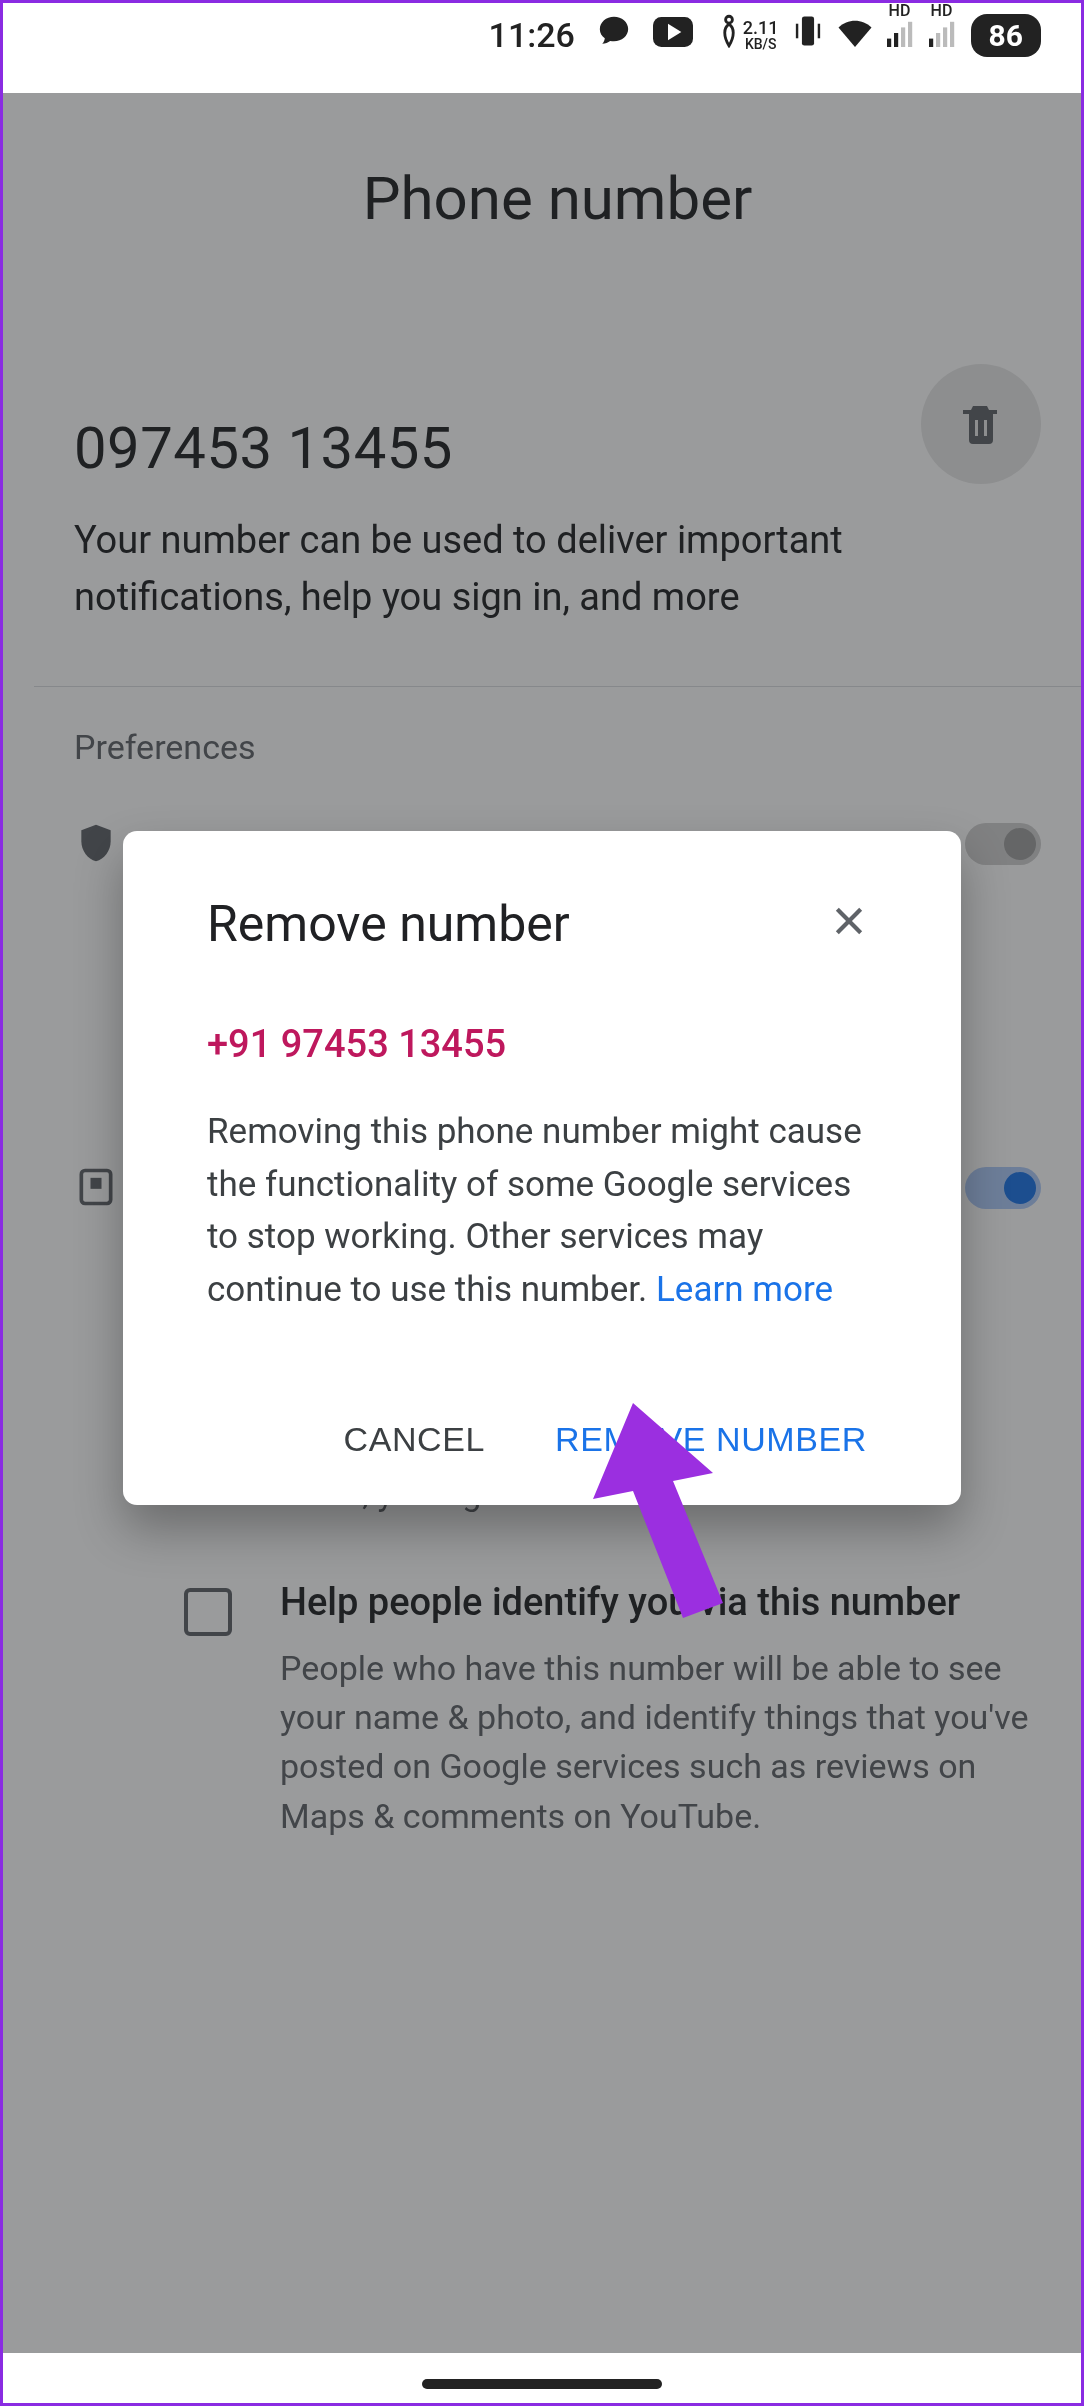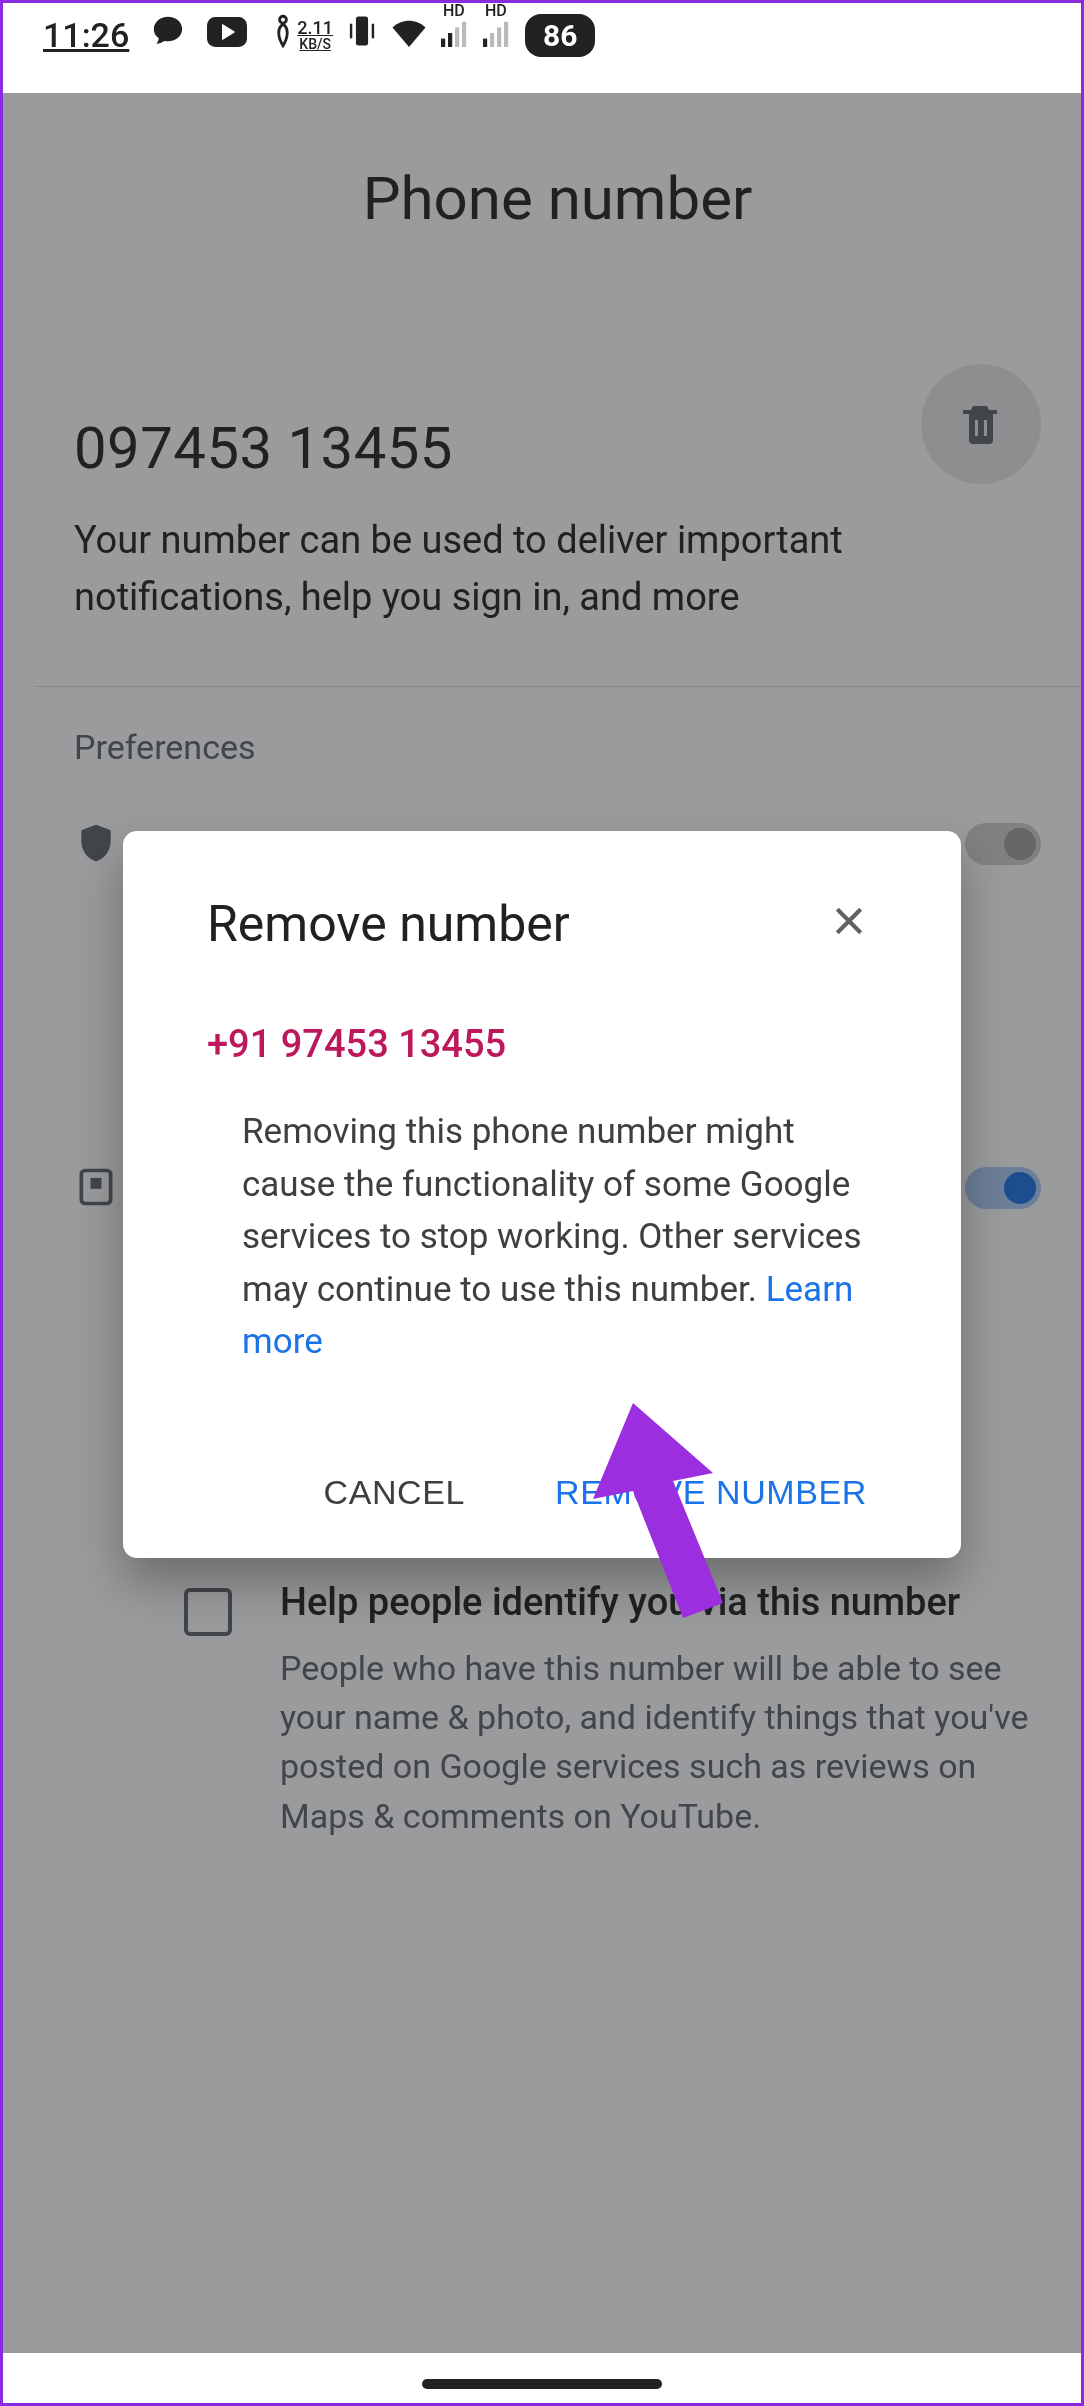--- a/index.html
+++ b/index.html
@@ -1,20 +1,20 @@
 <!DOCTYPE html>
 <html><head>
 <meta charset="utf-8">
 <style>
   * { box-sizing: border-box; margin: 0; padding: 0; }
   html, body { width: 1084px; height: 2406px; font-family: Roboto, "Helvetica Neue", Arial, sans-serif; }
   body { border: 3px solid #8a2be2; position: relative; overflow: hidden; background: #fff; }
 
   
-  .status-bar { height: 64px; background: #fff; display: flex; align-items: center; justify-content: flex-start; padding: 0 40px; font-size: 34px; font-weight: 500; color: #222; text-decoration: underline; }
+  .status-bar { height: 64px; background: #fff; display: flex; align-items: center; justify-content: flex-end; padding: 0 40px; font-size: 34px; font-weight: 500; color: #222; }
   .status-left { display: flex; align-items: center; gap: 22px; }
   .status-right { display: flex; align-items: center; gap: 14px; }
   .status-small { font-size: 18px; line-height: 1; text-align: center; }
   .battery-pill { background: #222; color: #fff; border-radius: 16px; padding: 4px 18px; font-size: 30px; font-weight: 700; }
   .ic { display: inline-block; }
 
   
   .dimmable { position: absolute; top: 90px; left: 0; right: 0; bottom: 0; background: #fff; padding-left: 31px; }
 
   .page-title { font-size: 60px; font-weight: 400; text-align: center; color: #202124; padding: 70px 0 110px; }
@@ -46,23 +46,23 @@
 
   
   .scrim { position: absolute; top: 90px; left: 0; right: 0; bottom: 0; background: rgba(32,33,36,0.45); }
 
   
   .modal { position: absolute; left: 120px; right: 120px; top: 828px; background: #fff; border-radius: 14px; box-shadow: 0 24px 48px rgba(0,0,0,0.3); padding: 54px 84px 26px; }
   .modal-header { display: flex; justify-content: space-between; align-items: center; }
   .modal-title { font-size: 50px; font-weight: 400; color: #202124; }
   .close-x { font-size: 52px; color: #5f6368; cursor: pointer; padding: 8px; }
   .modal-number { font-size: 38px; font-weight: 500; color: #be185d; margin-top: 60px; }
-  .modal-desc { font-size: 35px; color: #3c4043; line-height: 1.5; margin-top: 40px; margin-left: 35px; }
+  .modal-desc { font-size: 35px; color: #3c4043; line-height: 1.5; margin-top: 40px; }
   .modal-desc a { color: #1a73e8; text-decoration: none; }
-  .modal-actions { display: flex; justify-content: flex-end; gap: 70px; margin-top: 84px; }
+  .modal-actions { display: flex; justify-content: flex-end; gap: 50px; margin-top: 84px; }
   .modal-actions button { border: none; background: none; font-size: 34px; font-weight: 500; letter-spacing: 0.6px; cursor: pointer; padding: 20px 10px; }
   .btn-cancel { color: #3c4043; }
   .btn-remove { color: #1a73e8; }
 
   
   .arrow { position: absolute; pointer-events: none; }
 
   
   .nav-handle { position: absolute; bottom: 14px; left: 50%; transform: translateX(-50%); width: 240px; height: 10px; background: #222; border-radius: 5px; }
 

